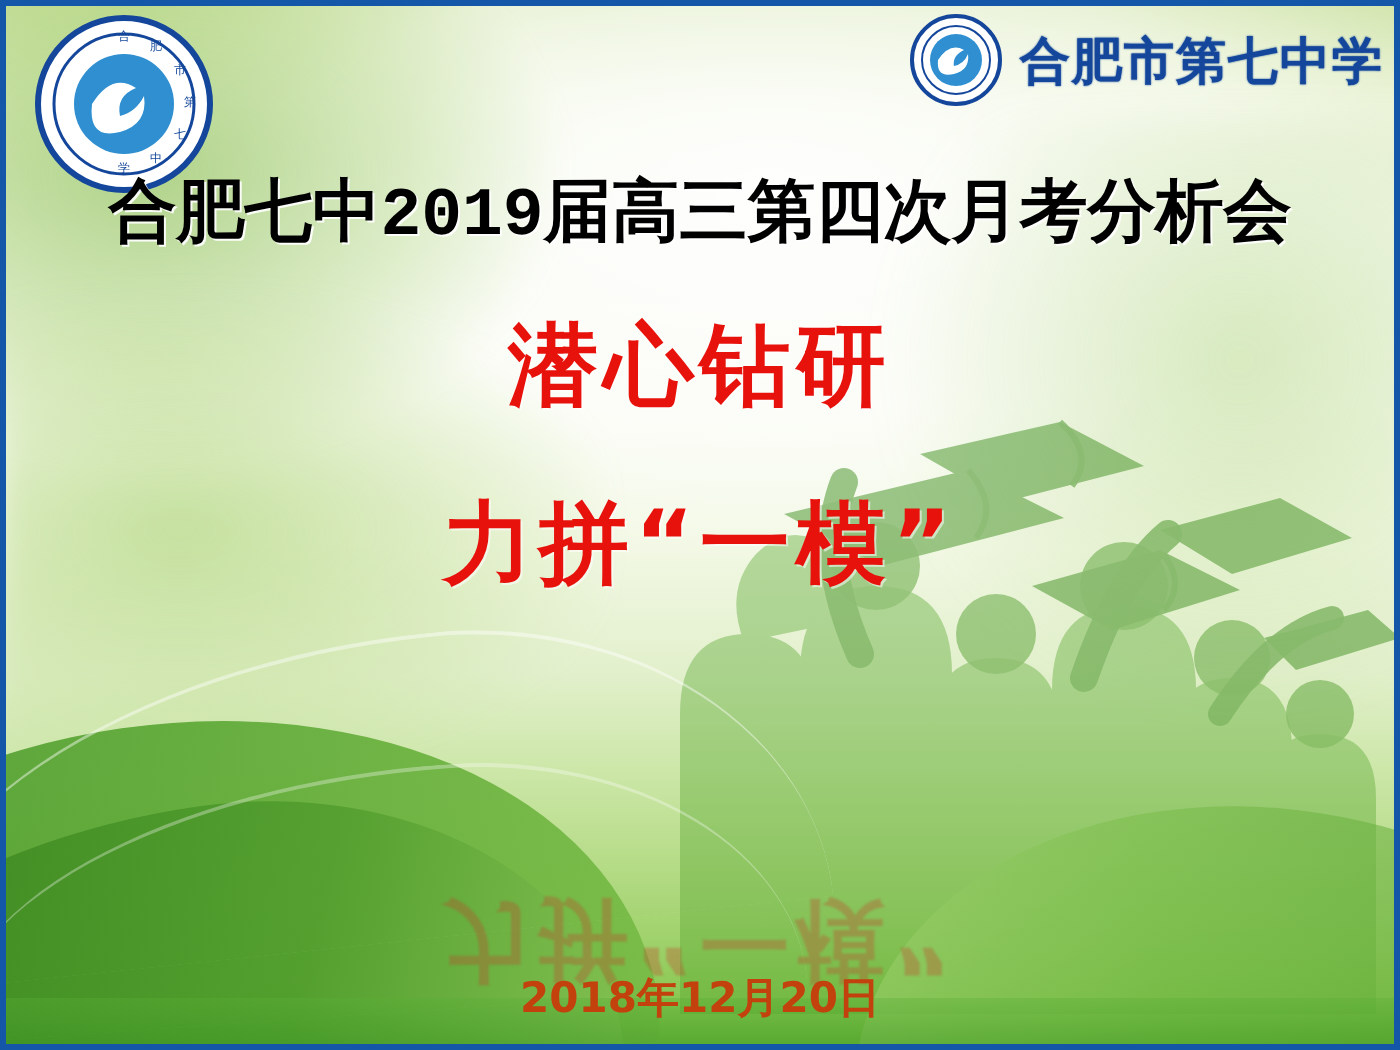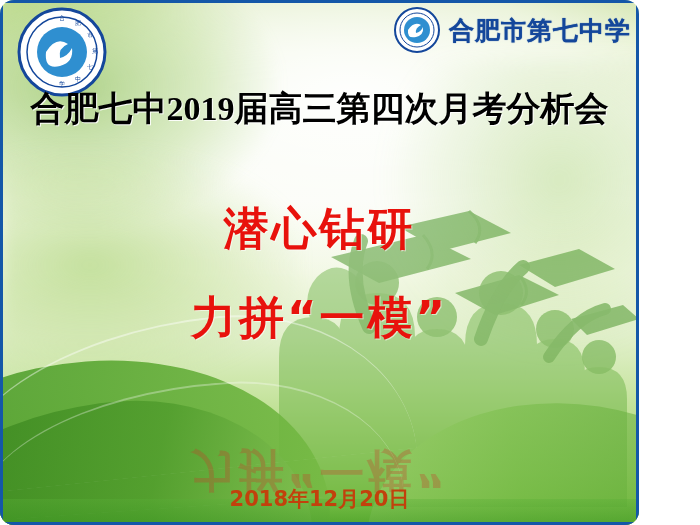--- a/index.html
+++ b/index.html
@@ -2,26 +2,25 @@
 <html><head>
 <meta charset="utf-8">
 <style>
   html, body {
     margin: 0;
     padding: 0;
     background: #ffffff;
   }
   #slide {
     position: relative;
-    width: 639px;
+    width: 700px;
     height: 525px;
     overflow: hidden;
     background: #ffffff;
     font-family: "DejaVu Sans", "Liberation Sans", sans-serif;
-    border-radius: 14px;
   }
 
   
   .bg-base {
     position: absolute;
     inset: 0;
     background:
       radial-gradient(ellipse 520px 260px at 55% 18%, rgba(255,255,255,0.95) 0%, rgba(255,255,255,0.55) 45%, rgba(255,255,255,0) 72%),
       linear-gradient(180deg,
         #cfe3a8 0%,
@@ -153,34 +152,33 @@
     white-space: nowrap;
     text-shadow: 0 0 1px #14479b;
   }
 
   
   .main-title {
     position: absolute;
     left: 0; right: 0;
     top: 92px;
     text-align: center;
-    font-family: Liberation Serif, serif;
+    font-family: Liberation Mono, monospace;
     font-weight: bold;
     font-size: 34px;
     line-height: 1;
     color: #000000;
     letter-spacing: 0px;
     text-shadow: 1px 1px 0 rgba(255,255,255,0.9);
   }
   .slogans {
     position: absolute;
     left: 0; right: 0;
     top: 160px;
     text-align: center;
-    margin-top: 46px;
   }
   .slogan {
     font-family: "DejaVu Sans", "Liberation Sans", sans-serif;
     font-weight: bold;
     font-size: 45px;
     color: #e8120c;
     line-height: 1;
     margin-bottom: 44px;
     letter-spacing: 3px;
     text-shadow: 1px 1px 0 rgba(255,255,255,0.55);

